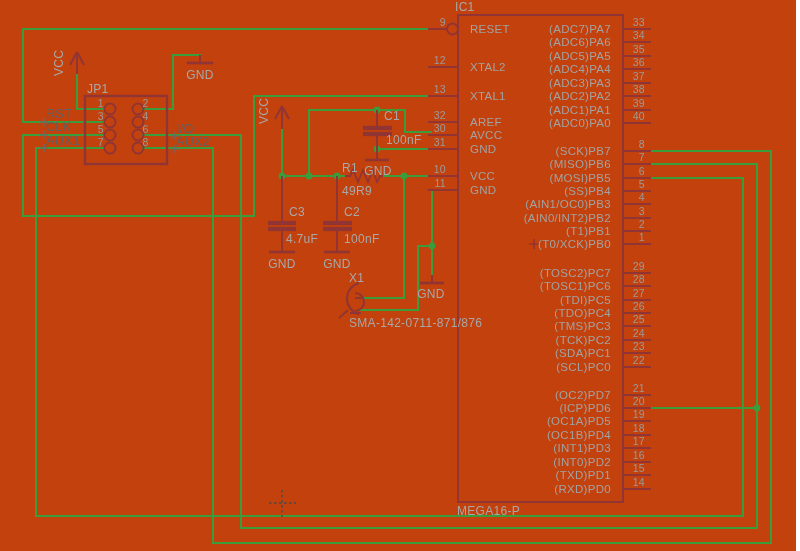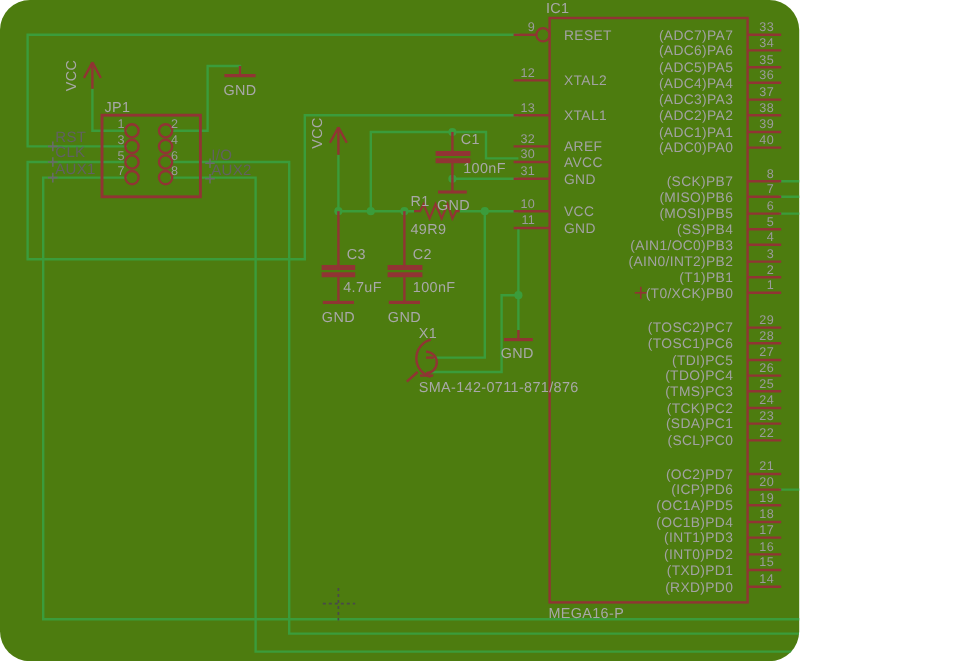--- a/index.html
+++ b/index.html
@@ -1,16 +1,16 @@
 <!DOCTYPE html>
 <html><head>
 <meta charset="utf-8">
 <style>
   html,body{margin:0;padding:0;background:#ffffff;}
-  #stage{width:666px;height:551px;position:relative;background:#4d7c0f;overflow:hidden;border-radius:25px;}
+  #stage{width:796px;height:551px;position:relative;background:#c2410c;overflow:hidden;}
   svg{display:block;}
   text{font-family:"Liberation Sans", sans-serif;letter-spacing:.3px;}
   .pin-name{font-size:11.5px;fill:#a2a2a2;}
   .pin-num{font-size:10.5px;fill:#9b9b9b;}
   .ref{font-size:12px;fill:#a8a8a8;}
   .net-label{font-size:12.5px;fill:#616161;}
   .wire{stroke:#3b9c3b;stroke-width:2;fill:none;}
   .stub{stroke:#913434;stroke-width:2;fill:none;}
   .part{stroke:#913434;fill:none;}
 </style>

